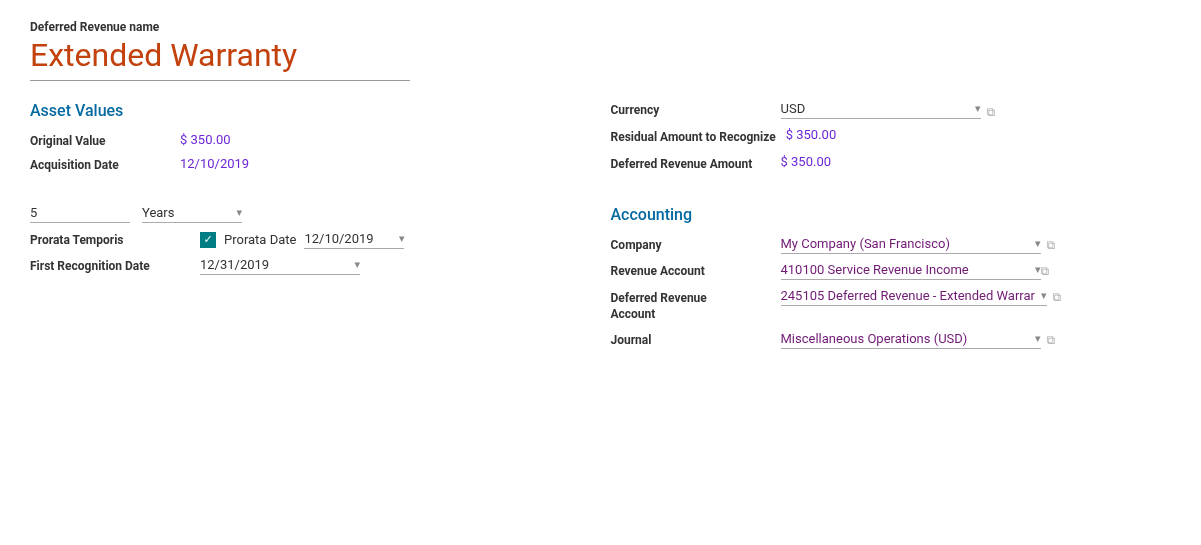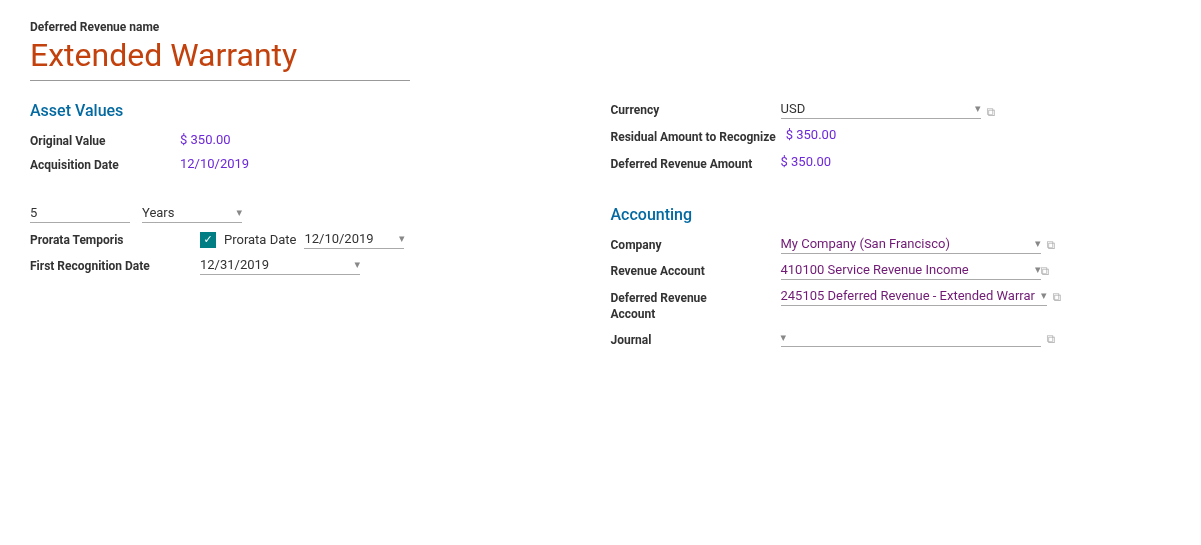--- a/index.html
+++ b/index.html
@@ -286,20 +286,21 @@
           <span class="dropdown-arrow">▾</span>
         </div>
         <span class="external-link-icon">⧉</span>
       </div>
     </div>
 
     <div class="field-row">
       <span class="field-label">Journal</span>
       <div style="display:flex;align-items:center;gap:6px;">
         <div class="acc-select">
+          <span class="acc-select-text">Miscellaneous Operations (USD)</span>
           <span class="dropdown-arrow">▾</span>
         </div>
         <span class="external-link-icon">⧉</span>
       </div>
     </div>
 
   </div>
 
 </div>
 

